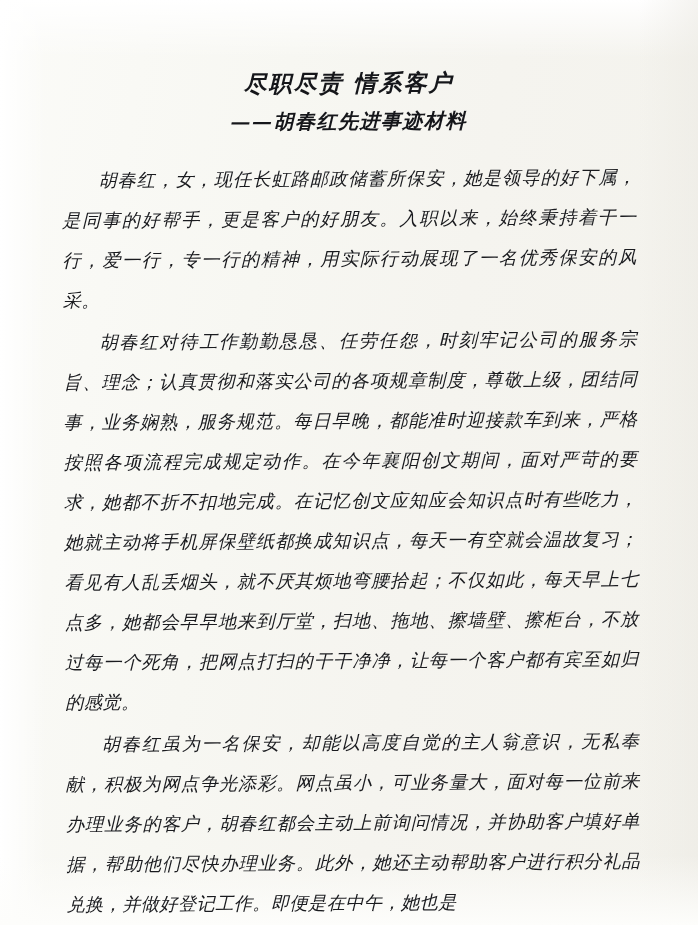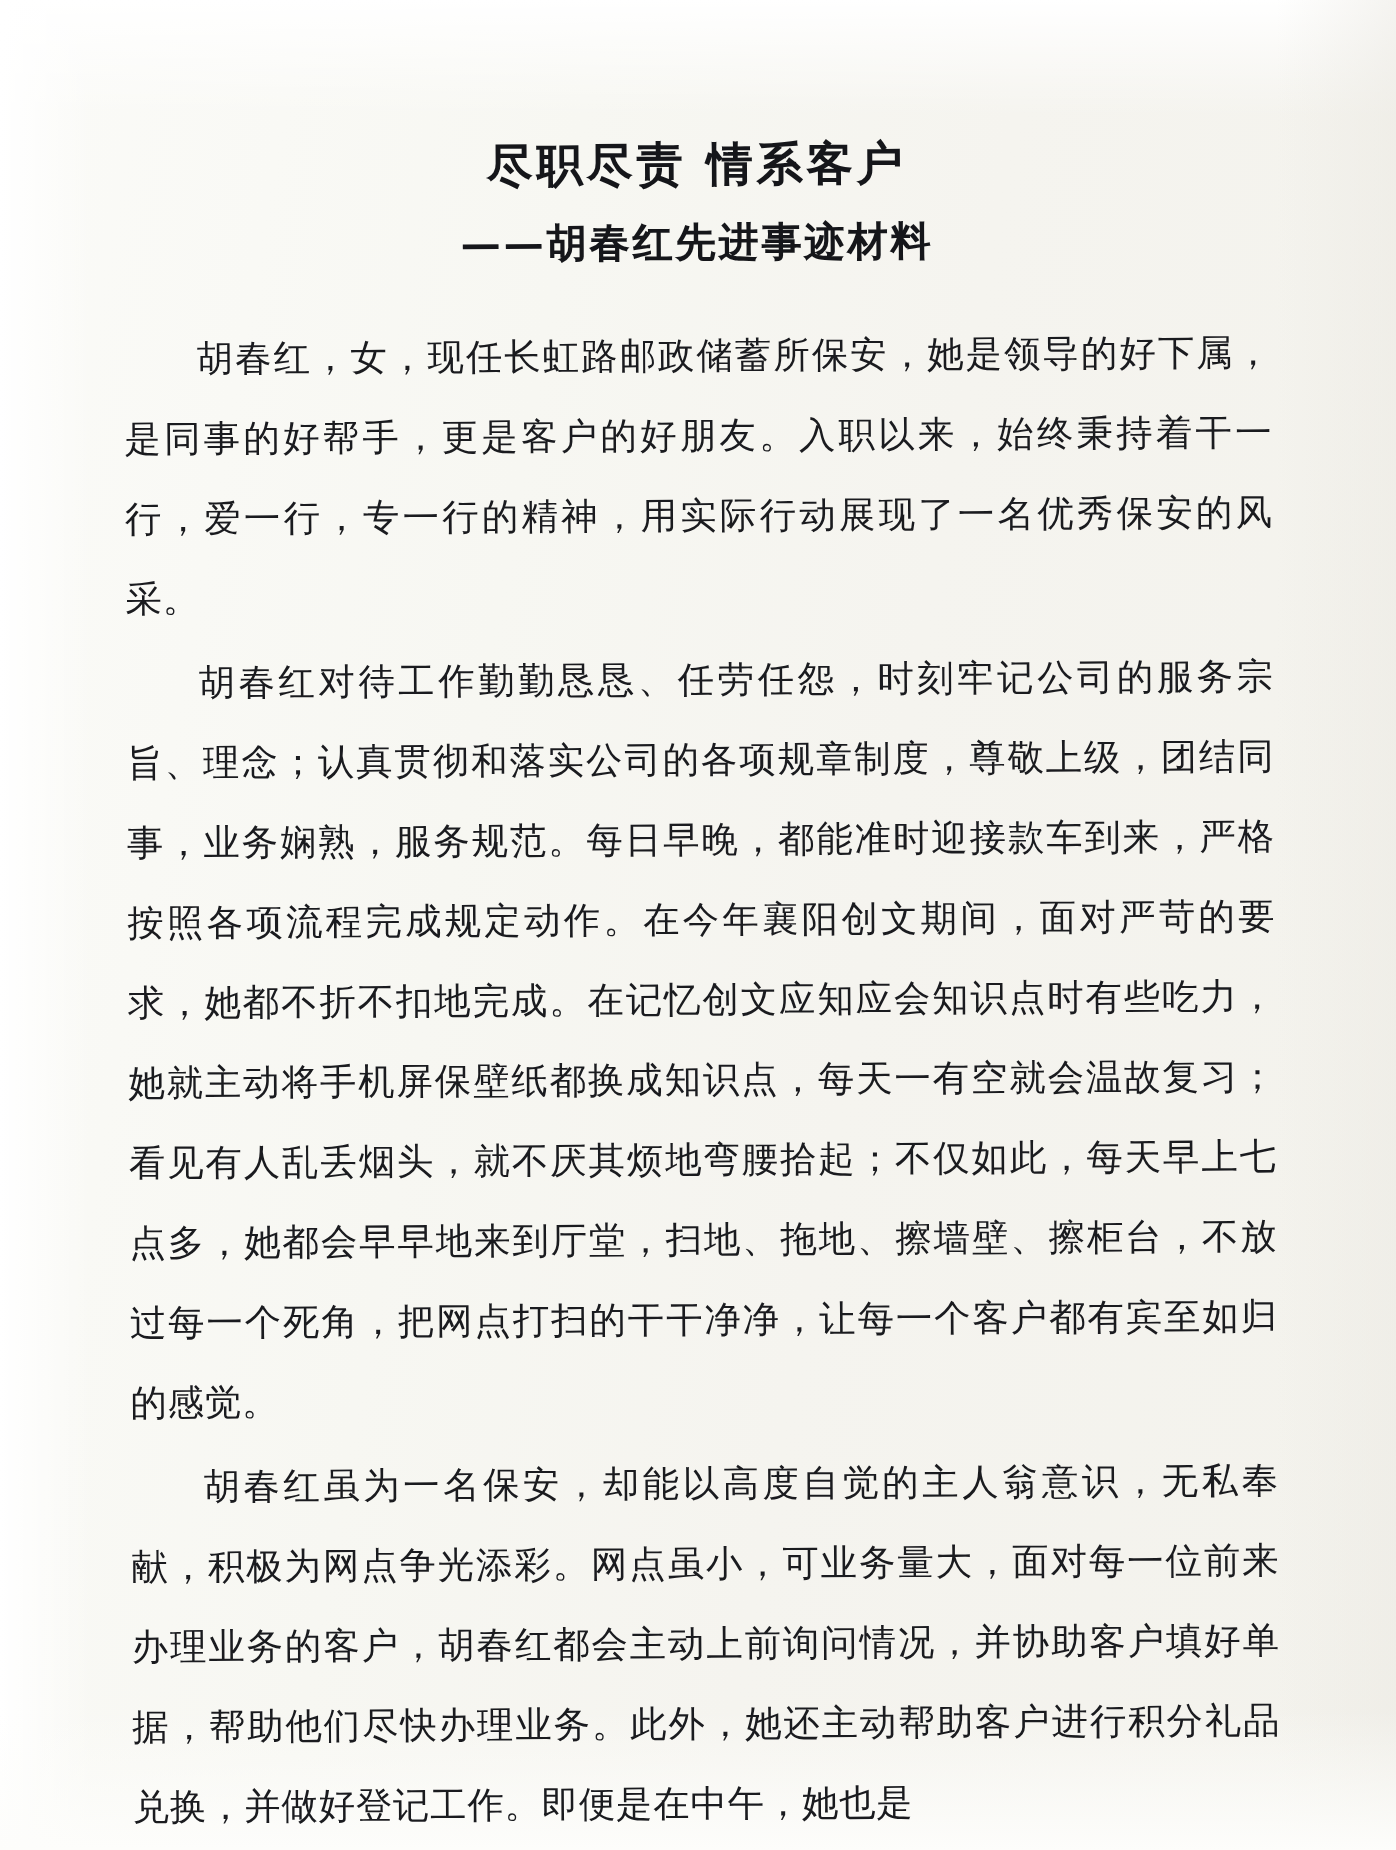--- a/index.html
+++ b/index.html
@@ -14,20 +14,21 @@
     overflow: hidden;
   }
   .page {
     position: relative;
     width: 698px;
     height: 925px;
     background:
       linear-gradient(100deg, #fbfbf8 0%, #f7f7f2 35%, #f5f4ef 60%, #f3f2ec 100%);
     box-sizing: border-box;
     overflow: hidden;
+    font-style: italic;
   }
   
   .paper-shade-top {
     position: absolute;
     left: 0; top: 0; right: 0;
     height: 58px;
     background: linear-gradient(180deg, #ffffff 0%, rgba(255,255,255,0) 100%);
     pointer-events: none;
   }
   .paper-shade-left {

